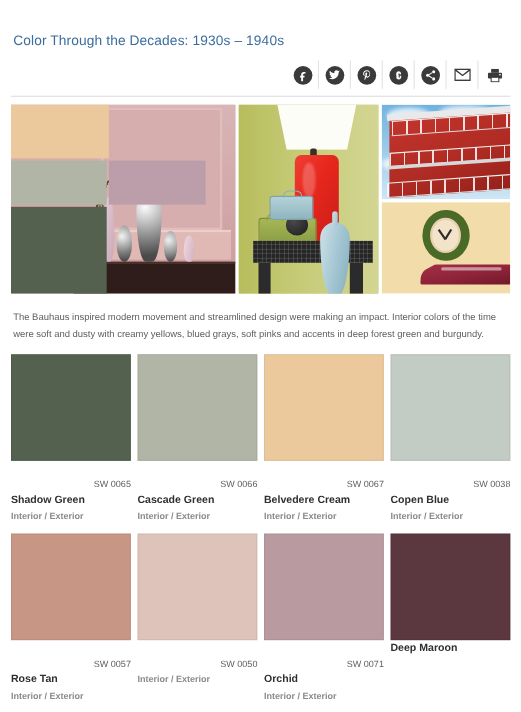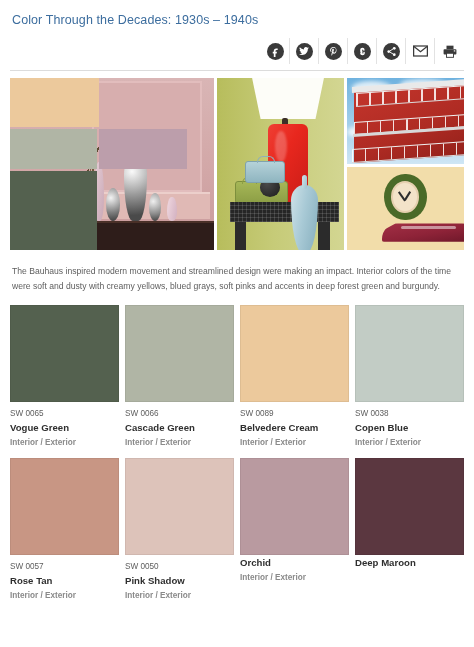--- a/index.html
+++ b/index.html
@@ -15,21 +15,21 @@
 
   .page {
     position: relative;
     width: 474px;
     height: 647px;
     background: #ffffff;
   }
 
   
   .header {
-    padding: 11px 12px 0 12px;
+    padding: 28px 12px 0 12px;
   }
 
   .page-title {
     font-size: 12.5px;
     color: #3c6d9e;
     font-weight: 400;
     letter-spacing: 0.1px;
     line-height: 18px;
     white-space: nowrap;
   }
@@ -351,22 +351,23 @@
 
   .swatch-chip {
     width: 100%;
     height: 97px;
     border: 1px solid rgba(0,0,0,0.06);
   }
 
   .swatch-code {
     font-size: 8.2px;
     color: #5e5e5e;
-    margin-top: 6px;
+    margin-top: 16px;
     line-height: 12px;
+    text-align: right;
   }
 
   .swatch-name {
     font-size: 9.6px;
     font-weight: bold;
     color: #2f2f2f;
     line-height: 14px;
     margin-top: 1px;
   }
 
@@ -513,34 +514,34 @@
     </div>
   </div>
 
   <p class="body-copy">The Bauhaus inspired modern movement and streamlined design were making an impact. Interior colors of the time were soft and dusty with creamy yellows, blued grays, soft pinks and accents in deep forest green and burgundy.</p>
 
   <div class="swatch-grid">
 
     <div class="swatch-card">
       <div class="swatch-chip" style="background-color: rgb(84, 97, 79);"></div>
       <div class="swatch-code">SW 0065</div>
-      <div class="swatch-name">Vogue Green</div>
+      <div class="swatch-name">Shadow Green</div>
       <div class="swatch-use">Interior / Exterior</div>
     </div>
 
     <div class="swatch-card">
       <div class="swatch-chip" style="background-color: rgb(176, 181, 165);"></div>
       <div class="swatch-code">SW 0066</div>
       <div class="swatch-name">Cascade Green</div>
       <div class="swatch-use">Interior / Exterior</div>
     </div>
 
     <div class="swatch-card">
       <div class="swatch-chip" style="background-color: rgb(236, 201, 156);"></div>
-      <div class="swatch-code">SW 0089</div>
+      <div class="swatch-code">SW 0067</div>
       <div class="swatch-name">Belvedere Cream</div>
       <div class="swatch-use">Interior / Exterior</div>
     </div>
 
     <div class="swatch-card">
       <div class="swatch-chip" style="background-color: rgb(194, 204, 197);"></div>
       <div class="swatch-code">SW 0038</div>
       <div class="swatch-name">Copen Blue</div>
       <div class="swatch-use">Interior / Exterior</div>
     </div>
@@ -548,26 +549,26 @@
     <div class="swatch-card">
       <div class="swatch-chip" style="background-color: rgb(200, 150, 132);"></div>
       <div class="swatch-code">SW 0057</div>
       <div class="swatch-name">Rose Tan</div>
       <div class="swatch-use">Interior / Exterior</div>
     </div>
 
     <div class="swatch-card">
       <div class="swatch-chip" style="background-color: rgb(221, 195, 186);"></div>
       <div class="swatch-code">SW 0050</div>
-      <div class="swatch-name">Pink Shadow</div>
       <div class="swatch-use">Interior / Exterior</div>
     </div>
 
     <div class="swatch-card">
       <div class="swatch-chip" style="background-color: rgb(185, 154, 160);"></div>
+      <div class="swatch-code">SW 0071</div>
       <div class="swatch-name">Orchid</div>
       <div class="swatch-use">Interior / Exterior</div>
     </div>
 
     <div class="swatch-card">
       <div class="swatch-chip" style="background-color: rgb(91, 55, 64);"></div>
       <div class="swatch-name">Deep Maroon</div>
     </div>
 
   </div>

